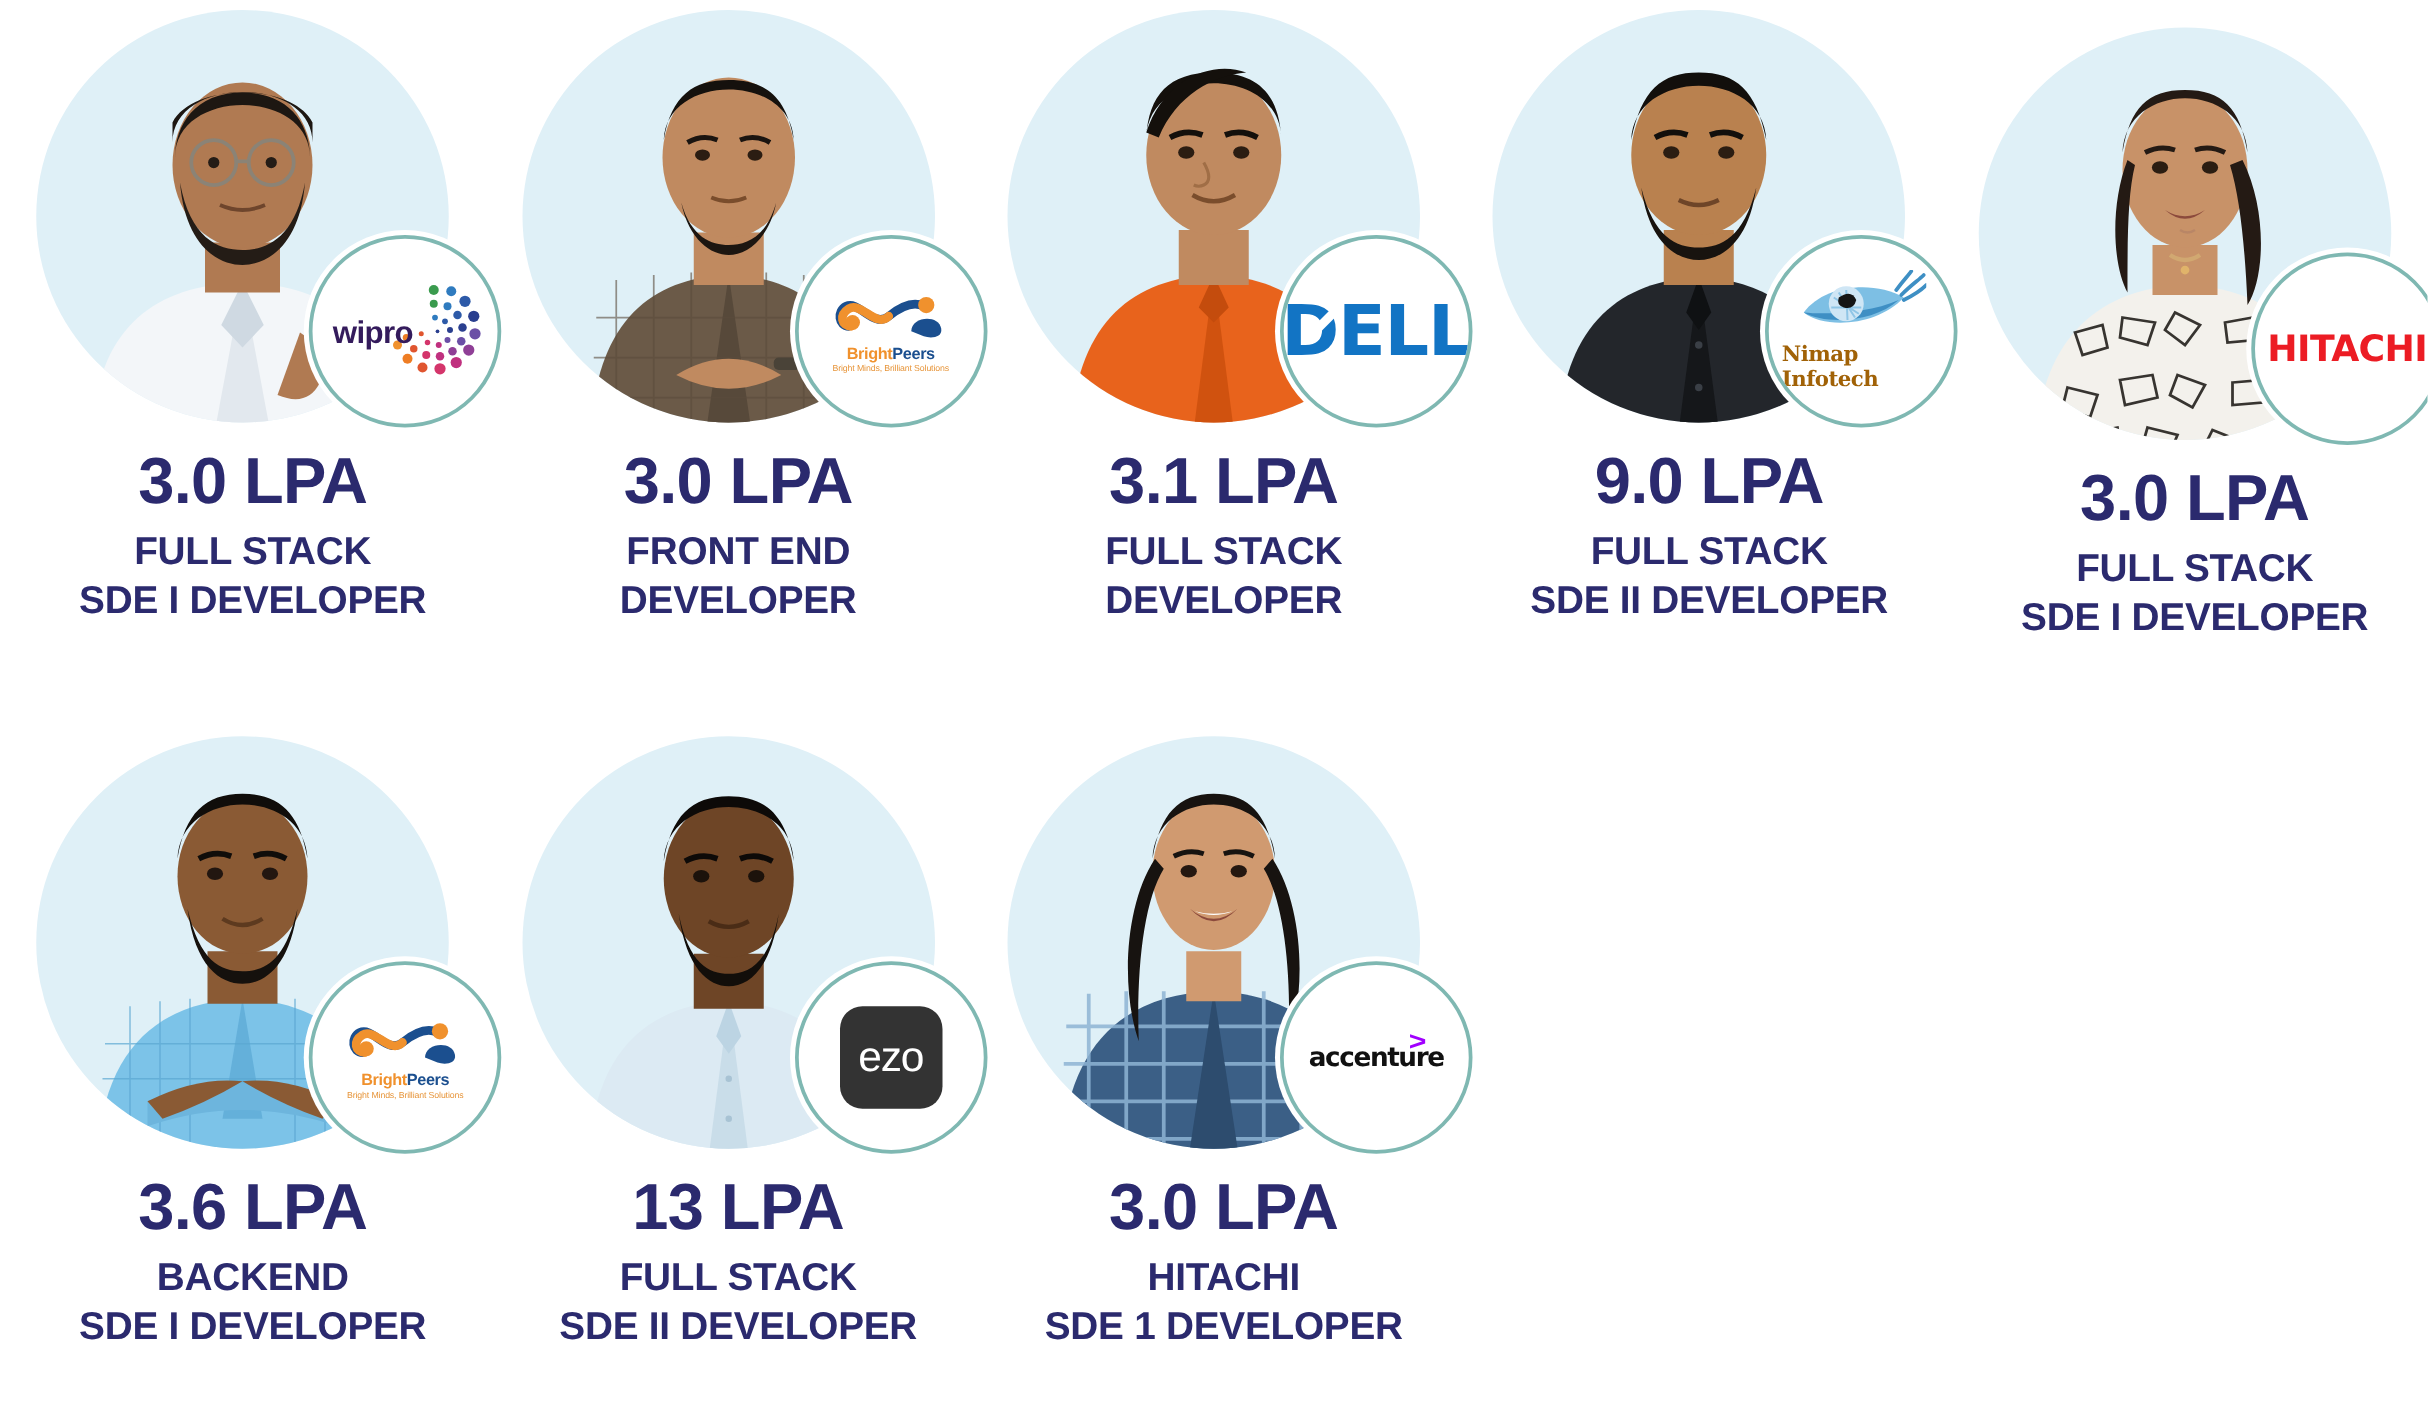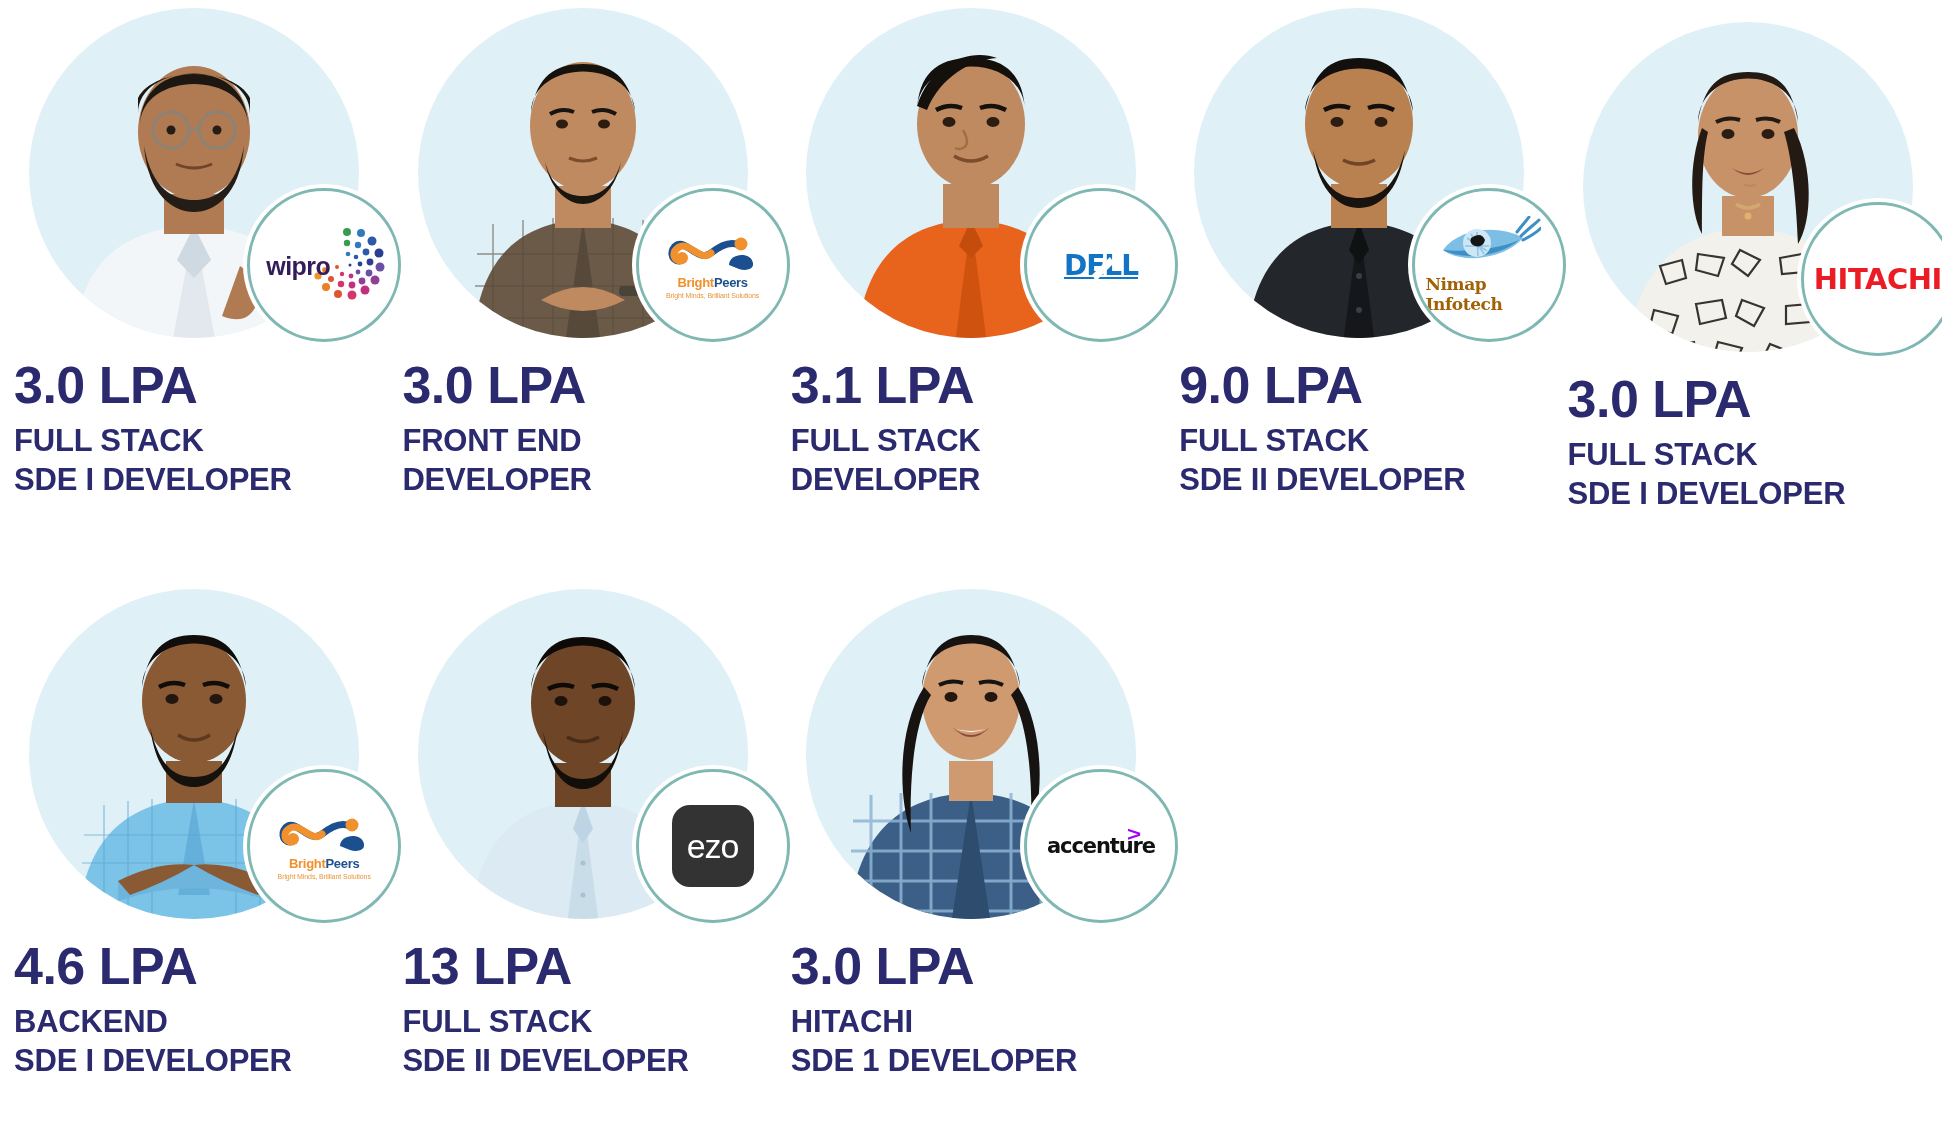--- a/index.html
+++ b/index.html
@@ -118,26 +118,25 @@
   .bp-wrap { width: 124px; display: flex; flex-direction: column; align-items: center; }
   .bp-mark { margin-bottom: 1px; }
   .bp-name { font-size: 13px; font-weight: 700; letter-spacing: -0.3px; line-height: 1; }
   .bp-name .b { color: #f0912d; }
   .bp-name .p { color: #1b4f8f; }
   .bp-tag { font-size: 7px; color: #e7953a; margin-top: 3px; letter-spacing: -0.1px; white-space: nowrap; }
 
   
   .dell-word {
     position: relative;
-    font-size: 28px;
+    font-size: 56px;
     font-weight: 700;
     color: #1274c4;
     letter-spacing: -1px;
     font-family: "DejaVu Sans", sans-serif;
-    text-decoration: underline;
   }
   .dell-slash { position: absolute; left: 26px; top: 4px; }
 
   
   .nimap-wrap { width: 128px; display: flex; flex-direction: column; align-items: center; }
   .nimap-name {
     font-size: 17px; font-weight: 700; color: #a16207;
     font-family: "DejaVu Serif", serif; letter-spacing: -0.4px; margin-top: 2px;
   }
 
@@ -162,21 +161,21 @@
   }
   .acc-caret {
     position: absolute; right: 27px; top: -12px;
     color: #a100ff; font-size: 21px; font-weight: 700;
     transform: scaleX(1.15);
   }
 
   
   .text-block {
     margin-top: 20px;
-    text-align: left;
+    text-align: center;
     width: 100%;
     padding: 0 6px;
     box-sizing: border-box;
     margin-left: 16px;
   }
   .salary {
     font-size: 52px;
     font-weight: 700;
     color: #2b2a6e;
     letter-spacing: -0.5px;
@@ -543,21 +542,21 @@
               </svg>
               <div class="bp-name">
                 <span class="b">Bright</span><span class="p">Peers</span>
               </div>
               <div class="bp-tag">Bright Minds, Brilliant Solutions</div>
             </div>
           </div>
         </div>
       </div>
       <div class="text-block">
-        <div class="salary">4.6 LPA</div>
+        <div class="salary">3.6 LPA</div>
         <div class="role-line first">BACKEND</div>
         <div class="role-line">SDE I DEVELOPER</div>
       </div>
     </div>
 
     <div class="card row2">
       <div class="photo-stage">
         <div class="photo-disc"></div>
         <div class="person-clip">
           <svg class="person" viewBox="0 0 300 330" xmlns="http://www.w3.org/2000/svg">

